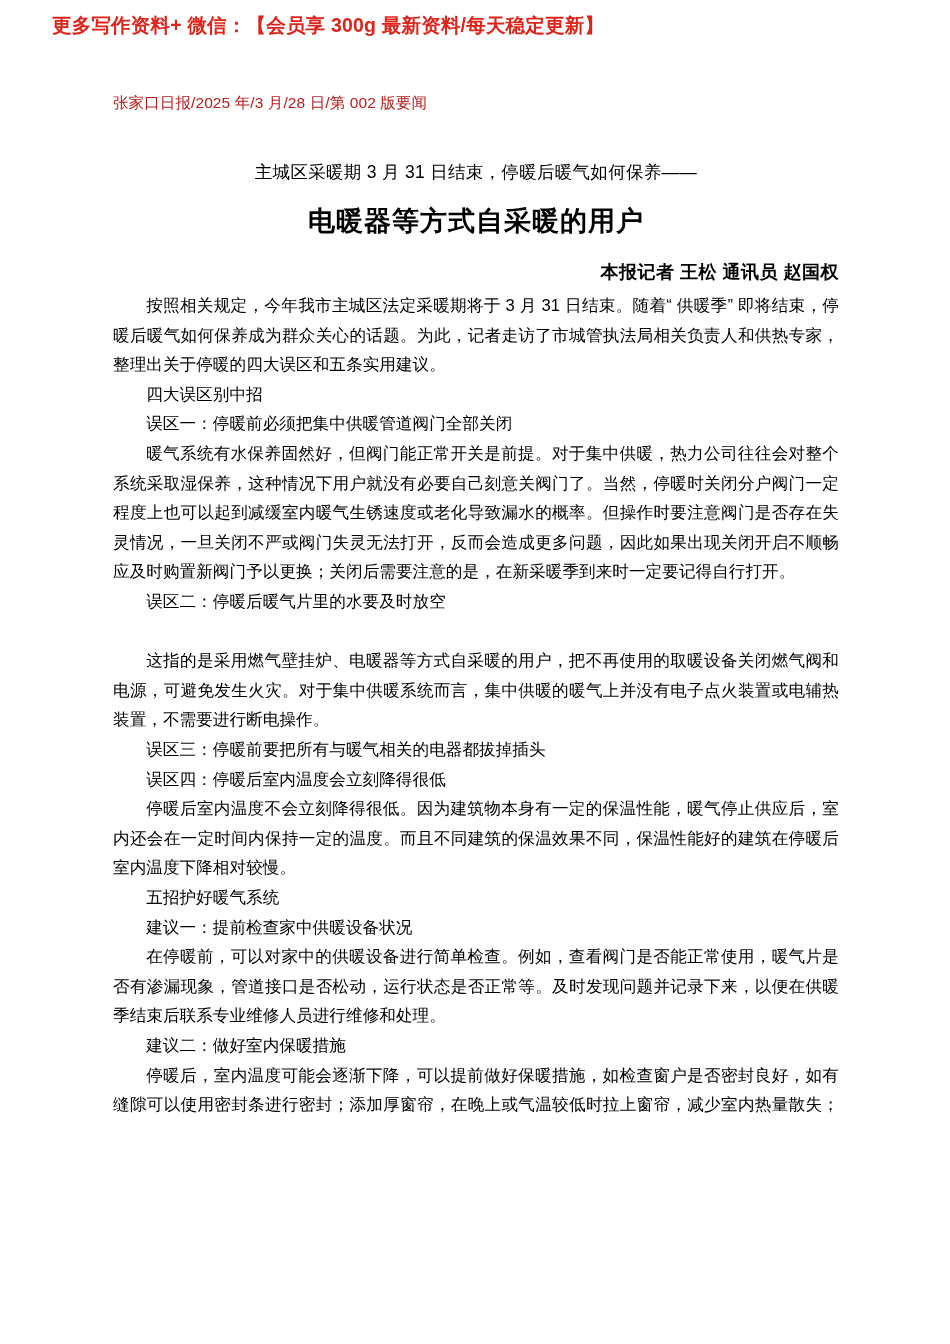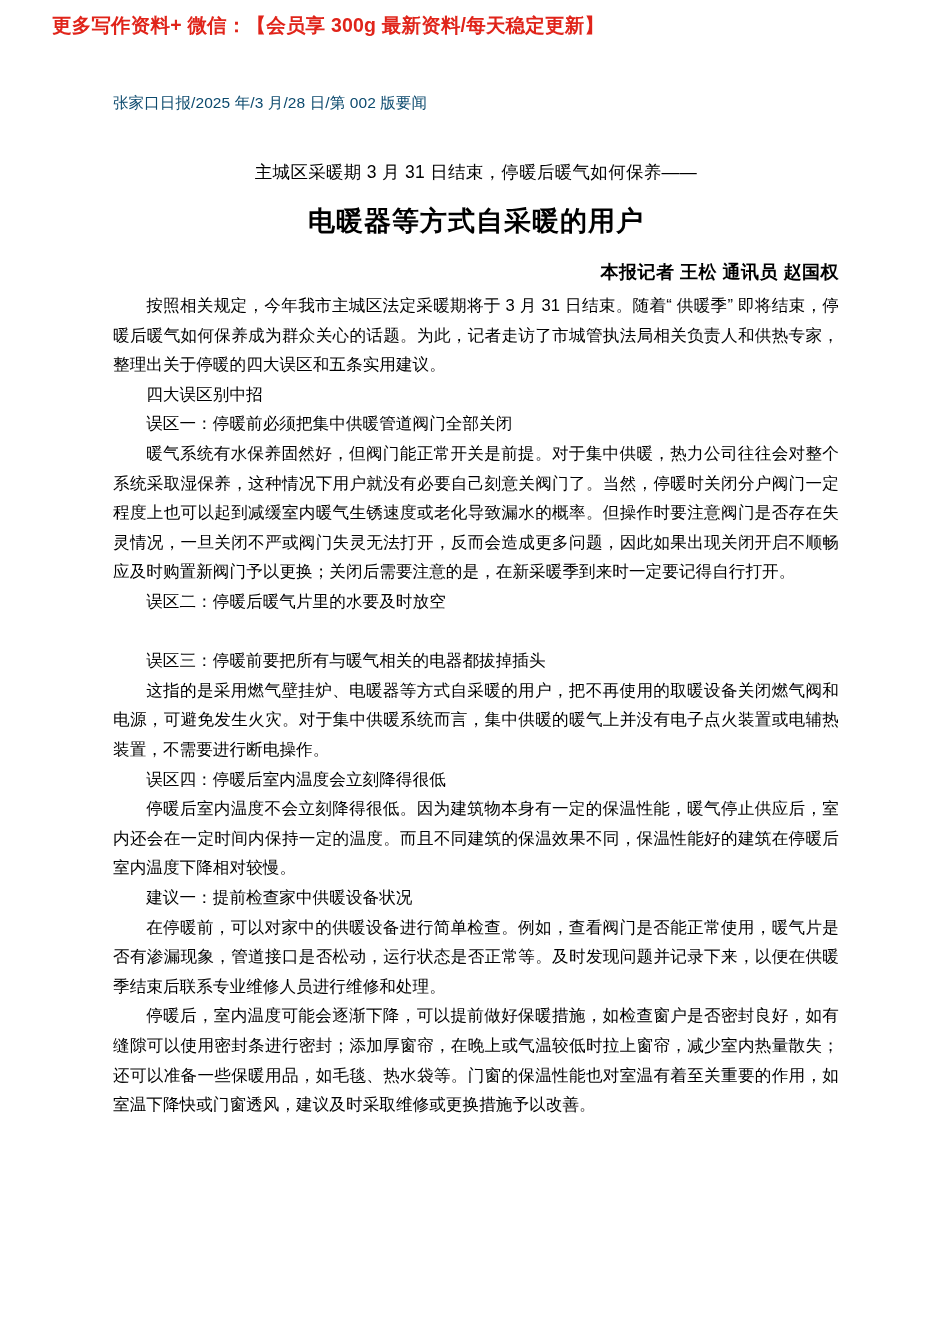--- a/index.html
+++ b/index.html
@@ -40,21 +40,21 @@
     position: absolute;
     left: 113px;
     top: 90px;
     width: 726px;
   }
 
   .source-line {
     font-family: "Liberation Sans", "DejaVu Sans", sans-serif;
     font-size: 15.5px;
     line-height: 25px;
-    color: #0c4a6e;
+    color: #b91c1c;
     width: 330px;
     letter-spacing: 0.1px;
   }
 
   .kicker {
     margin-top: 43px;
     text-align: center;
     font-family: "Liberation Sans", "DejaVu Sans", sans-serif;
     font-size: 17.5px;
     line-height: 28px;
@@ -164,26 +164,28 @@
     <h1 class="headline">电暖器等方式自采暖的用户</h1>
 
     <div class="byline">本报记者  王松  通讯员  赵国权</div>
 
     <div class="body-copy" id="body-copy">
         <p>按照相关规定，今年我市主城区法定采暖期将于 3 月 31 日结束。随着“ 供暖季” 即将结束，停暖后暖气如何保养成为群众关心的话题。为此，记者走访了市城管执法局相关负责人和供热专家，整理出关于停暖的四大误区和五条实用建议。</p>
         <p>四大误区别中招</p>
         <p>误区一：停暖前必须把集中供暖管道阀门全部关闭</p>
         <p>暖气系统有水保养固然好，但阀门能正常开关是前提。对于集中供暖，热力公司往往会对整个系统采取湿保养，这种情况下用户就没有必要自己刻意关阀门了。当然，停暖时关闭分户阀门一定程度上也可以起到减缓室内暖气生锈速度或老化导致漏水的概率。但操作时要注意阀门是否存在失灵情况，一旦关闭不严或阀门失灵无法打开，反而会造成更多问题，因此如果出现关闭开启不顺畅应及时购置新阀门予以更换；关闭后需要注意的是，在新采暖季到来时一定要记得自行打开。</p>
         <p class="gap-after">误区二：停暖后暖气片里的水要及时放空</p>
+        <p>这指的是采用燃气壁挂炉、电暖器等方式自采暖的用户，把不再使用的取暖设备关闭燃气阀和电源，可避免发生火灾。对于集中供暖系统而言，集中供暖的暖气上并没有电子点火装置或电辅热装置，不需要进行断电操作。</p>
         <p>误区三：停暖前要把所有与暖气相关的电器都拔掉插头</p>
-        <p>这指的是采用燃气壁挂炉、电暖器等方式自采暖的用户，把不再使用的取暖设备关闭燃气阀和电源，可避免发生火灾。对于集中供暖系统而言，集中供暖的暖气上并没有电子点火装置或电辅热装置，不需要进行断电操作。</p>
         <p>误区四：停暖后室内温度会立刻降得很低</p>
         <p>停暖后室内温度不会立刻降得很低。因为建筑物本身有一定的保温性能，暖气停止供应后，室内还会在一定时间内保持一定的温度。而且不同建筑的保温效果不同，保温性能好的建筑在停暖后室内温度下降相对较慢。</p>
+        <p>五招护好暖气系统</p>
         <p>建议一：提前检查家中供暖设备状况</p>
         <p>在停暖前，可以对家中的供暖设备进行简单检查。例如，查看阀门是否能正常使用，暖气片是否有渗漏现象，管道接口是否松动，运行状态是否正常等。及时发现问题并记录下来，以便在供暖季结束后联系专业维修人员进行维修和处理。</p>
+        <p>建议二：做好室内保暖措施</p>
         <p>停暖后，室内温度可能会逐渐下降，可以提前做好保暖措施，如检查窗户是否密封良好，如有缝隙可以使用密封条进行密封；添加厚窗帘，在晚上或气温较低时拉上窗帘，减少室内热量散失；还可以准备一些保暖用品，如毛毯、热水袋等。门窗的保温性能也对室温有着至关重要的作用，如室温下降快或门窗透风，建议及时采取维修或更换措施予以改善。</p>
       </div>
   </div>
 
   <div class="page-number">第 1 页 共 2 页</div>
 
   <div class="bottom-rule"></div>
 
   <div class="watermark">
     <span class="wm-logo">中国知网</span>

